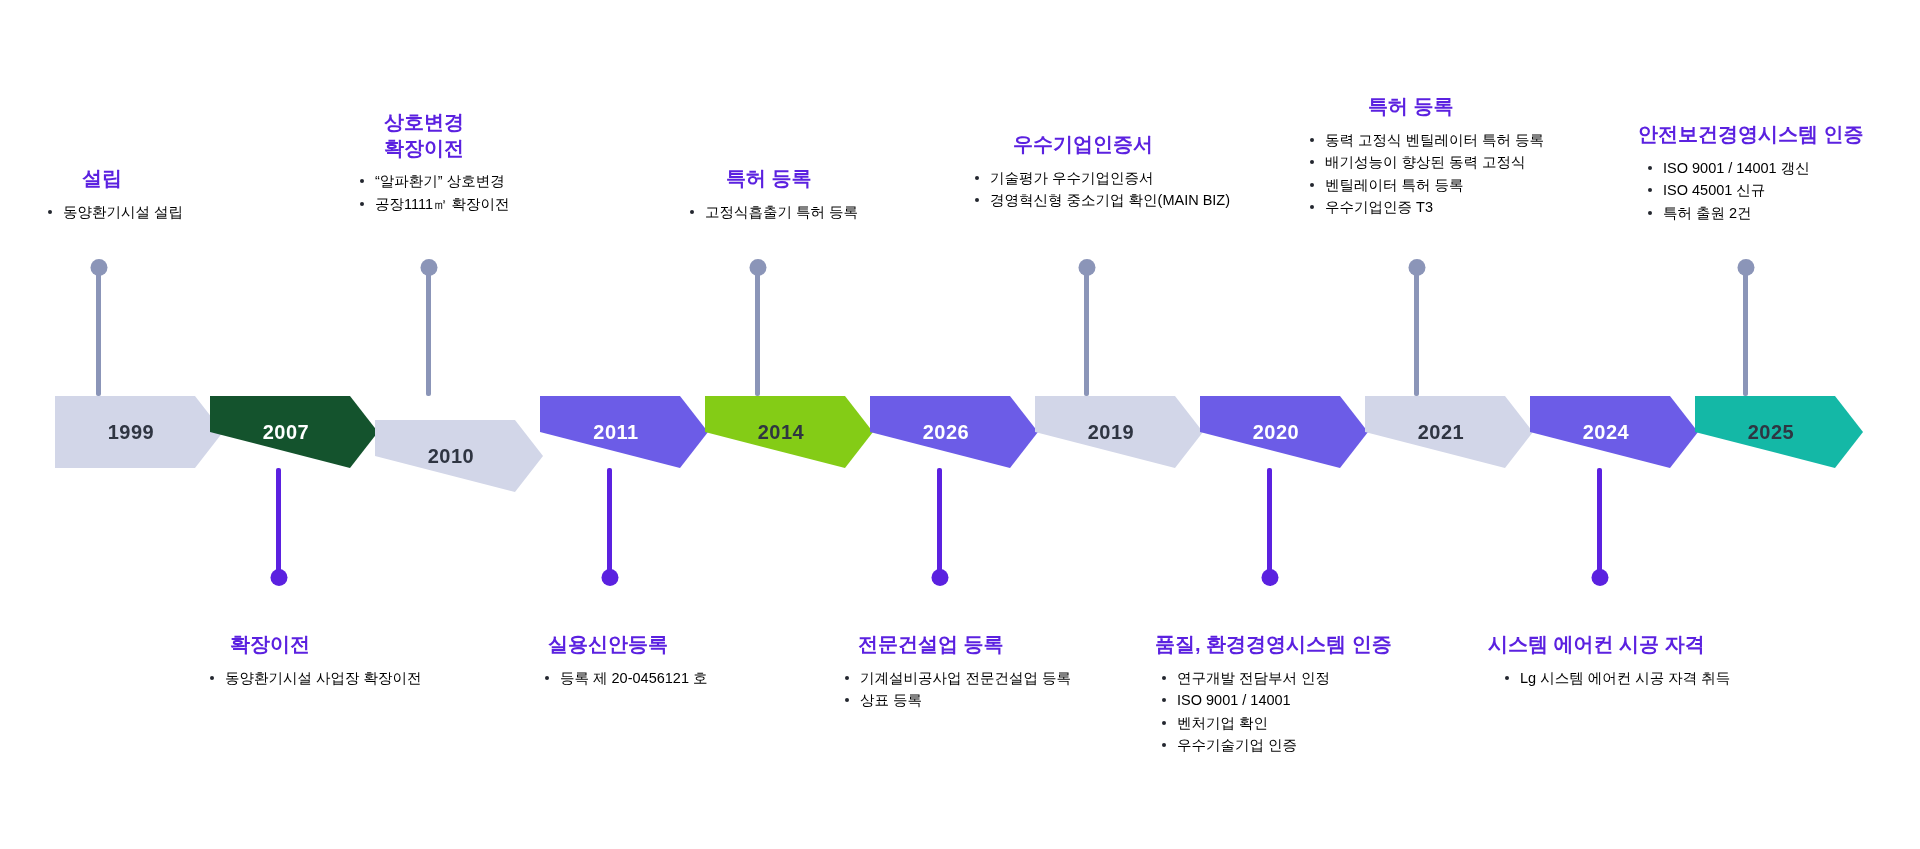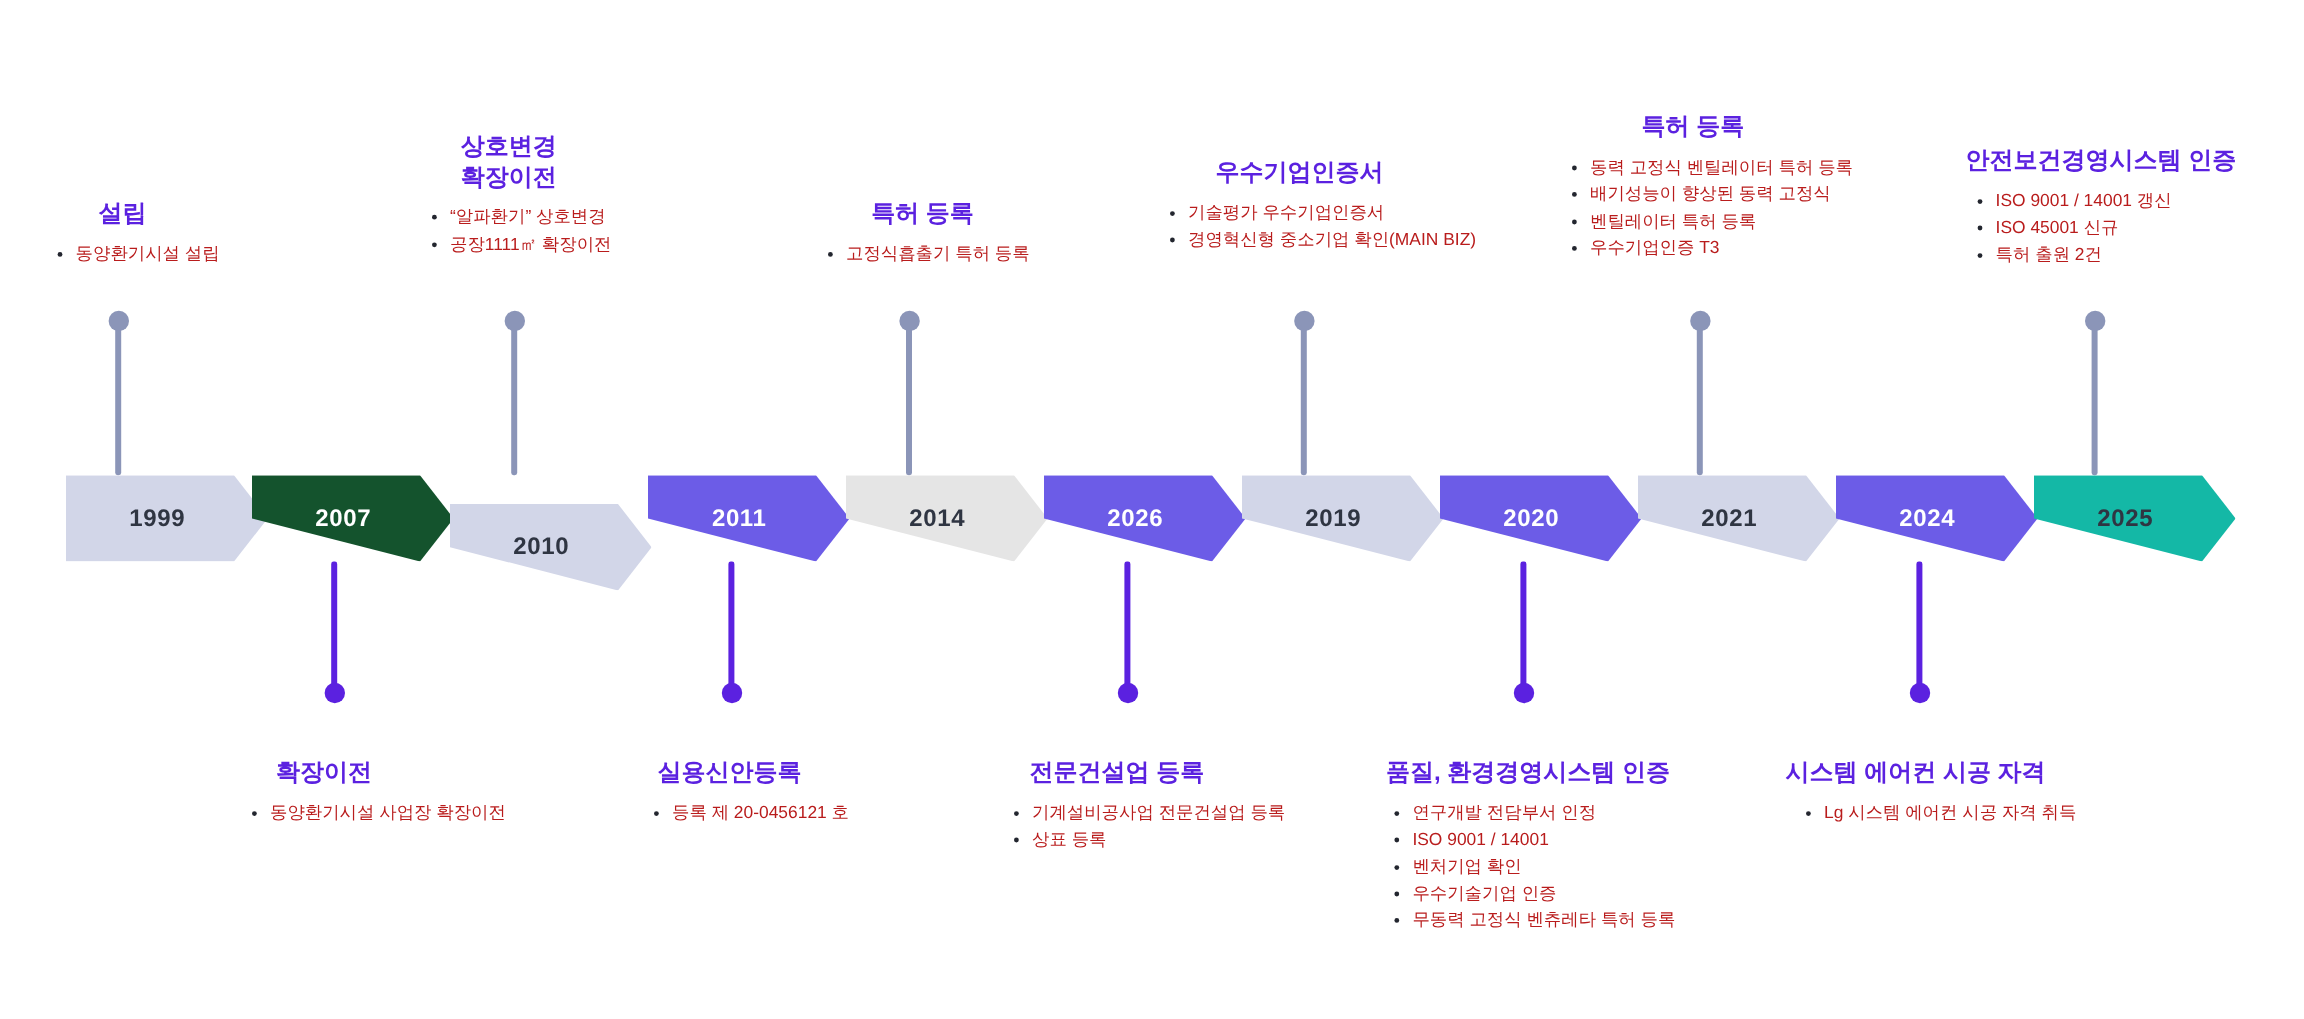--- a/index.html
+++ b/index.html
@@ -48,21 +48,21 @@
   
   .callout { position: absolute; }
   .callout .title {
     color: #5b21e0; font-weight: bold; font-size: 20px;
     line-height: 1.28; margin-bottom: 9px; white-space: pre-line;
   }
   .callout.above .title { text-align: right; }
   .callout.below .title { text-align: left; }
   .callout ul { list-style: none; }
   .callout li {
-    position: relative; font-size: 14.5px; color: #b91c1c;
+    position: relative; font-size: 14.5px; color: #000000;
     line-height: 1.55; padding-left: 15px; white-space: nowrap;
   }
   .callout li::before {
     content: ""; position: absolute; left: 0; top: 9px;
     width: 4px; height: 4px; border-radius: 50%; background: #23262f;
   }
 </style>
 </head>
 <body>
 
@@ -143,21 +143,21 @@
       </div>
     <div class="chev alt" style="left:210px; width:168px; background:#14532d;">
       <span class="yr">2007</span>
       </div>
     <div class="chev" style="left:375px; width:168px; background:#d2d6e8;margin-top:24px;">
       <span class="yr">2010</span>
       </div>
     <div class="chev alt" style="left:540px; width:168px; background:#6c5ce7;">
       <span class="yr">2011</span>
       </div>
-    <div class="chev" style="left:705px; width:168px; background:#e5e5e5;">
+    <div class="chev" style="left:705px; width:168px; background:#84cc16;">
       <span class="yr">2014</span>
       </div>
     <div class="chev alt" style="left:870px; width:168px; background:#6c5ce7;">
       <span class="yr">2026</span>
       </div>
     <div class="chev" style="left:1035px; width:168px; background:#d2d6e8;">
       <span class="yr">2019</span>
       </div>
     <div class="chev alt" style="left:1200px; width:168px; background:#6c5ce7;">
       <span class="yr">2020</span>
@@ -211,21 +211,20 @@
     </ul>
   </div>
 
   <div class="callout below" style="left:1150px; top:632px; width:320px;">
     <div class="title" style="padding-left:5px;">품질, 환경경영시스템 인증</div>
     <ul style="padding-left:12px;">
       <li>연구개발 전담부서 인정</li>
       <li>ISO 9001 / 14001</li>
       <li>벤처기업 확인</li>
       <li>우수기술기업 인증</li>
-      <li>무동력 고정식 벤츄레타 특허 등록</li>
     </ul>
   </div>
 
   <div class="callout below" style="left:1480px; top:632px; width:320px;">
     <div class="title" style="padding-left:8px;">시스템 에어컨 시공 자격</div>
     <ul style="padding-left:25px;">
       <li>Lg 시스템 에어컨 시공 자격 취득</li>
     </ul>
   </div>
 

